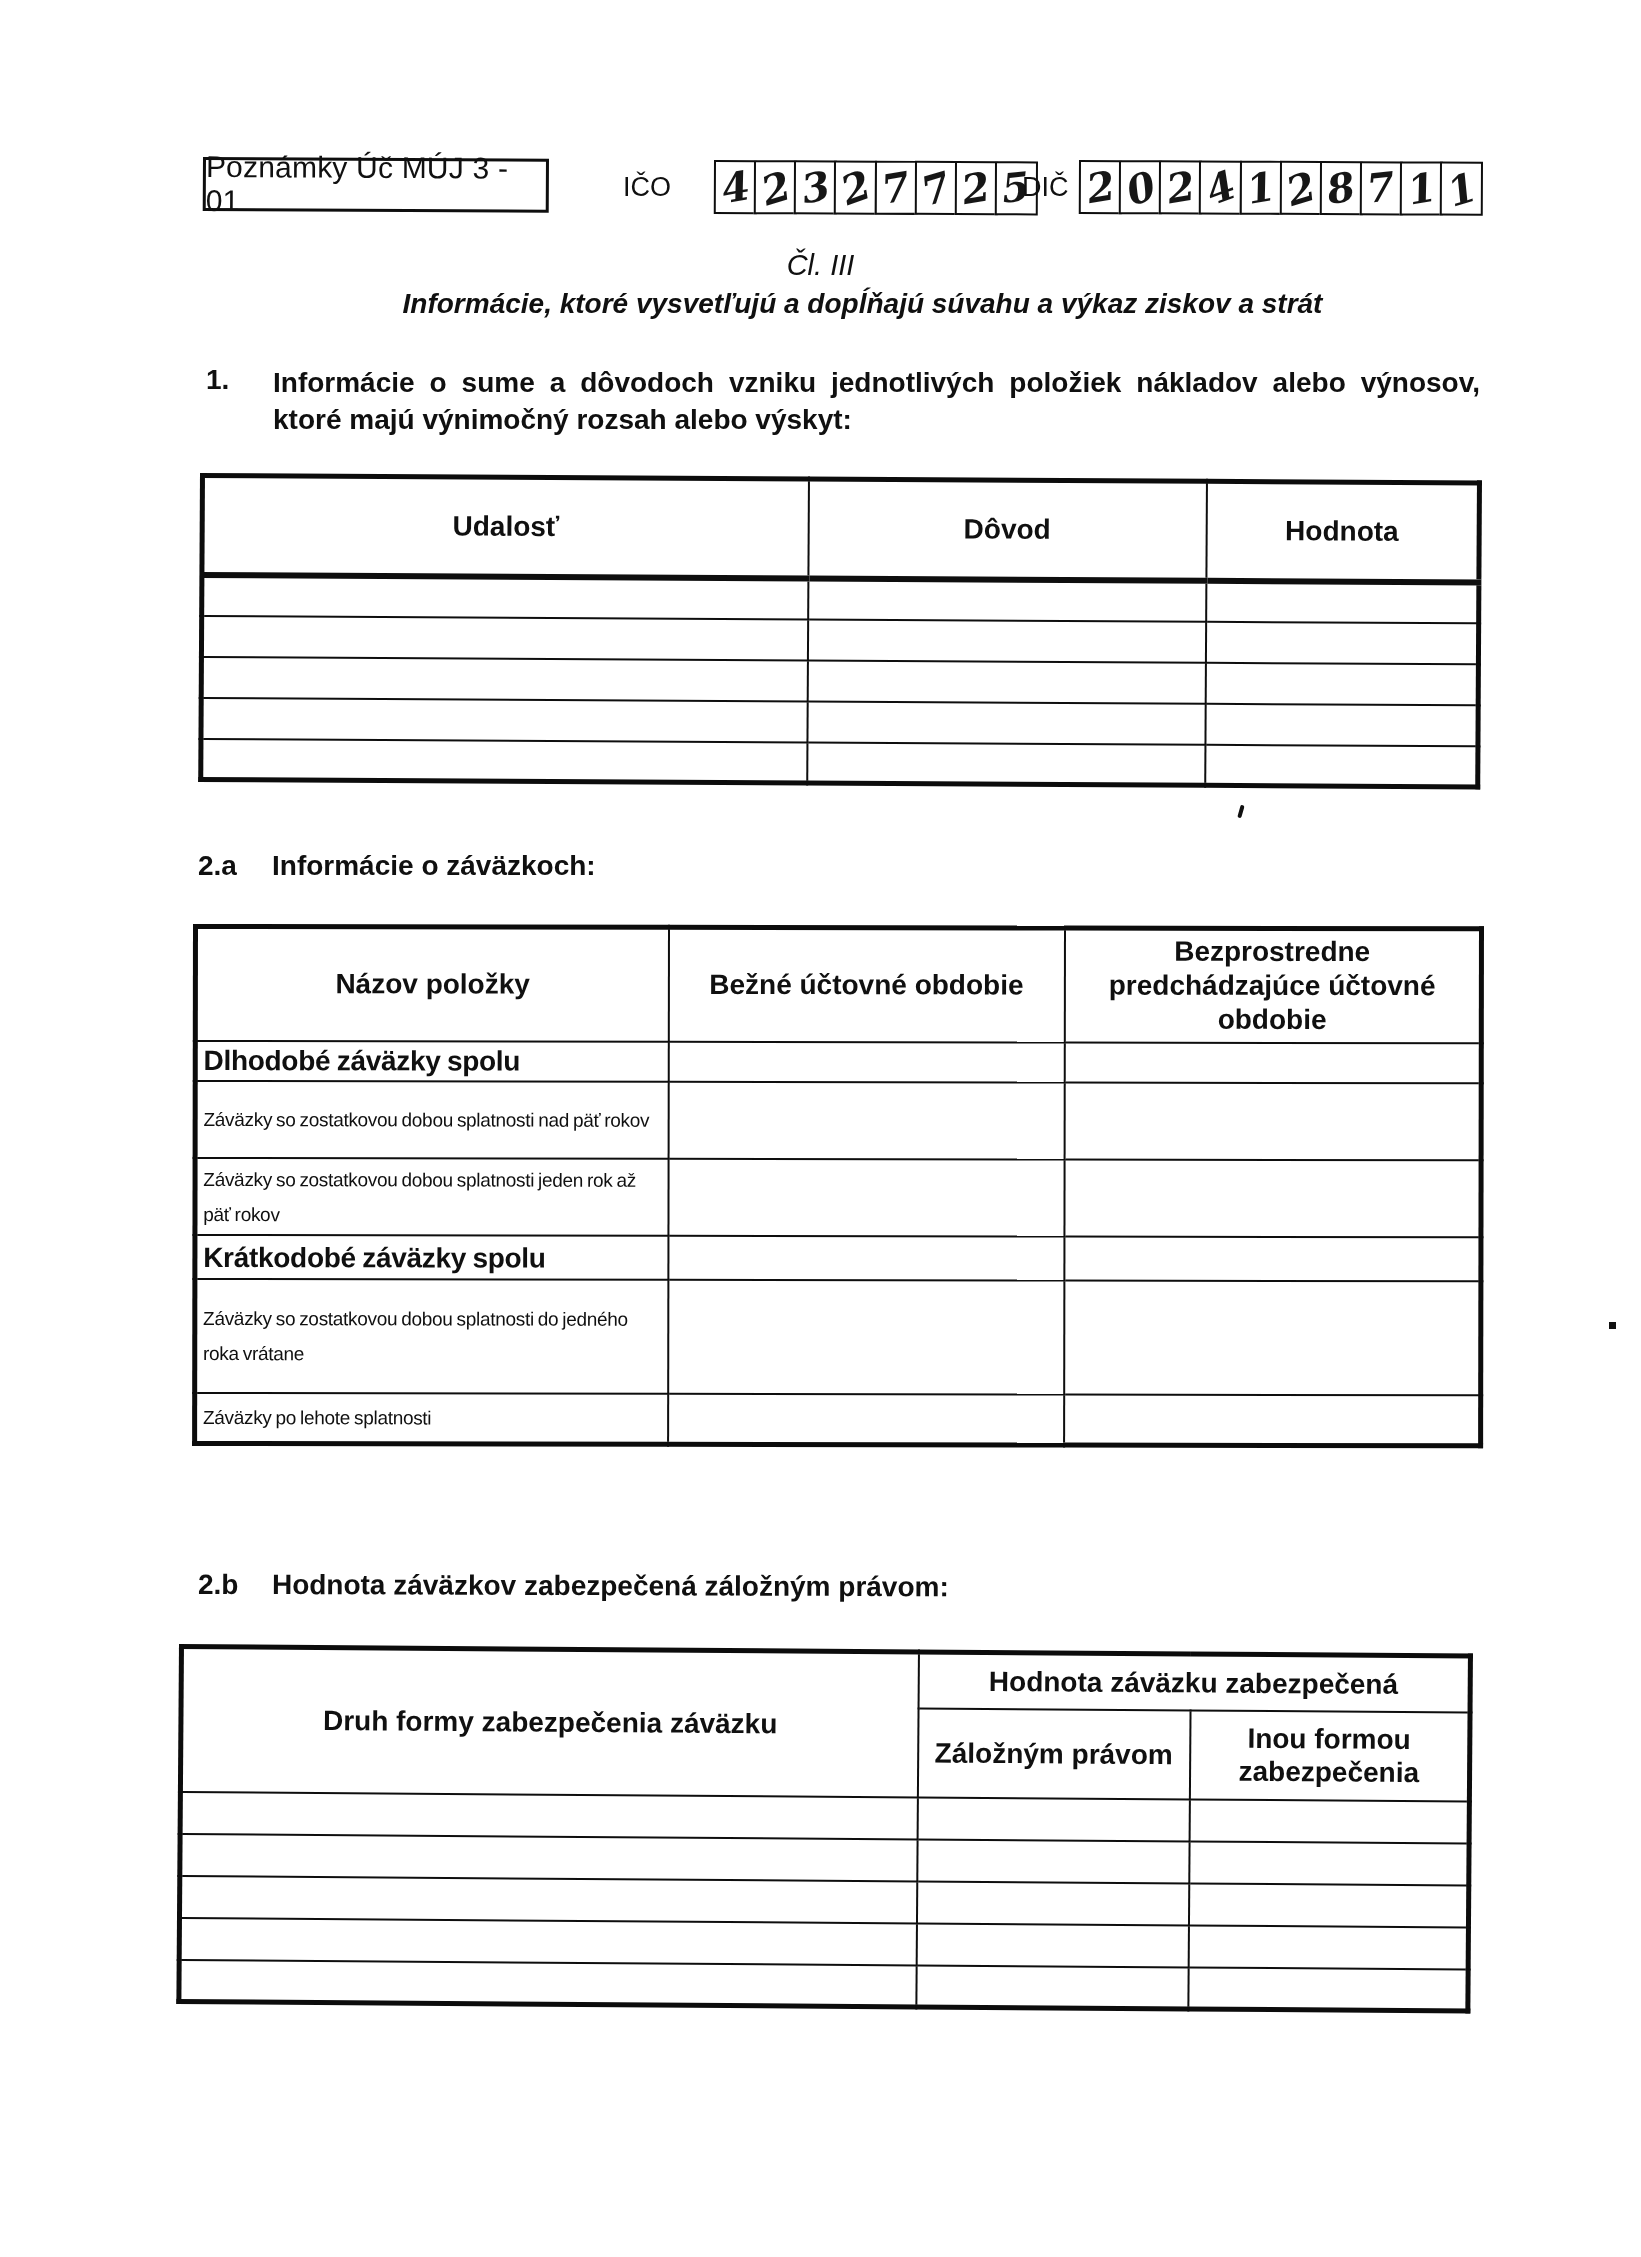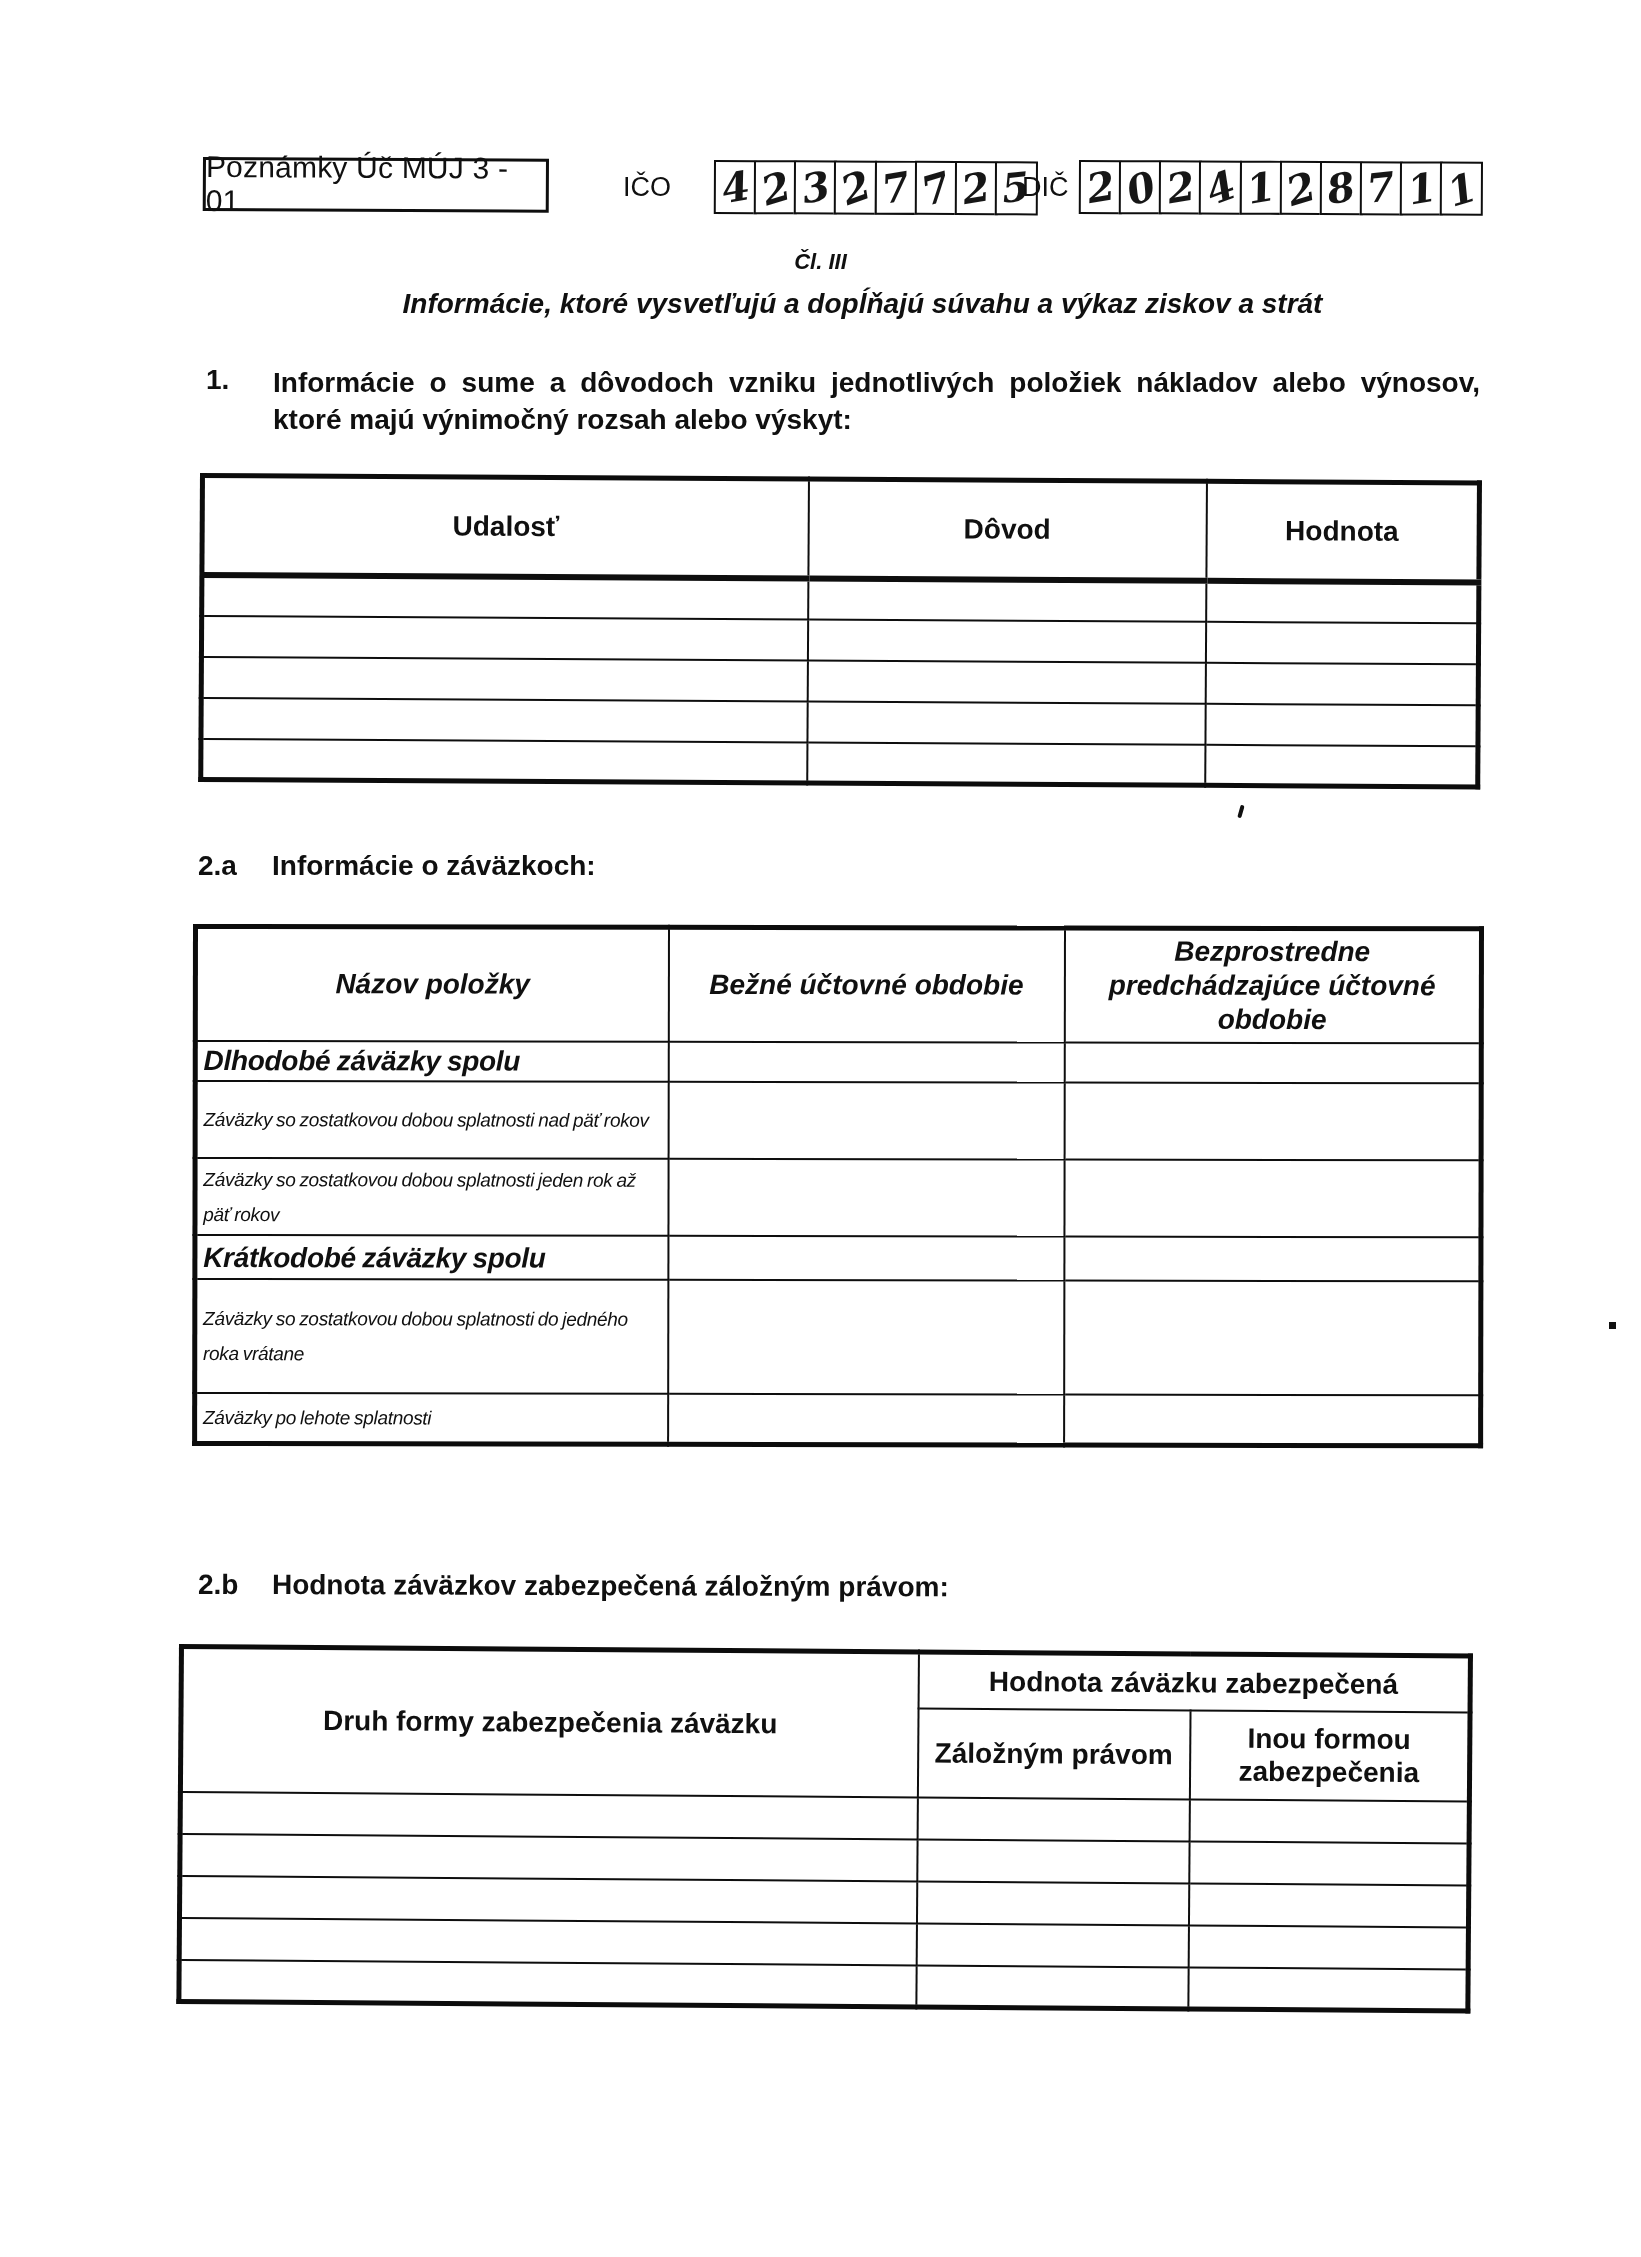--- a/index.html
+++ b/index.html
@@ -28,21 +28,21 @@
     font-size:40px;line-height:1;color:#161616;display:inline-block;
   }
   .digit-cell:nth-child(odd) .hw{transform:rotate(-10deg);}
   .digit-cell:nth-child(even) .hw{transform:rotate(-17deg) translateY(1px);}
   .digit-cell:nth-child(4) .hw{transform:rotate(-20deg);}
   .digit-cell:nth-child(8) .hw{transform:rotate(-6deg) translateY(-1px);}
 
   
   .article-title{
     position:absolute;left:0;top:249px;width:1641px;text-align:center;
-    font-size:22px;font-weight:bold;font-style:italic;
+    font-size:29px;font-weight:normal;font-style:italic;
   }
   .article-subtitle{
     position:absolute;left:0;top:288px;width:1641px;text-align:center;
     font-size:28px;font-weight:bold;font-style:italic;padding-left:42px;
   }
 
   
   .sec-num{position:absolute;font-size:28px;font-weight:bold;}
   .sec-text{position:absolute;font-size:28px;font-weight:bold;}
   .s1-num{left:206px;top:364px;}
@@ -58,21 +58,21 @@
 
   
   .t1{left:200px;top:473px;width:1277px;border:5.8px solid #0c0c0c;transform:rotate(.33deg);transform-origin:top left;}
   .t1 td{border-top-width:3.9px;border-bottom-width:3.9px;}
   .t1 .head td{
     border-bottom-width:6.8px;font-size:28px;font-weight:bold;text-align:center;
   }
 
   
   .t2{left:193px;top:924px;width:1286px;border:5.8px solid #0c0c0c;transform:rotate(.1deg);transform-origin:top left;}
-  .t2 td{border-top-width:4.8px;border-bottom-width:4.8px;font-style:italic;}
+  .t2 td{border-top-width:4.8px;border-bottom-width:4.8px;}
   .t2 .head td{font-size:28px;font-weight:bold;text-align:center;line-height:34px;padding:0 21px;}
   .t2 .lbl{
     font-size:19px;text-align:left;padding:1.9px 5.8px;line-height:35px;
     letter-spacing:-0.3px;word-spacing:-1px;
   }
   .t2 .bold .lbl{font-weight:bold;font-size:28px;}
 
   
   .t3{left:179px;top:1644px;width:1289px;border:5.8px solid #0c0c0c;transform:rotate(.42deg);transform-origin:top left;}
   .t3 td{border-top-width:3.9px;border-bottom-width:3.9px;}

